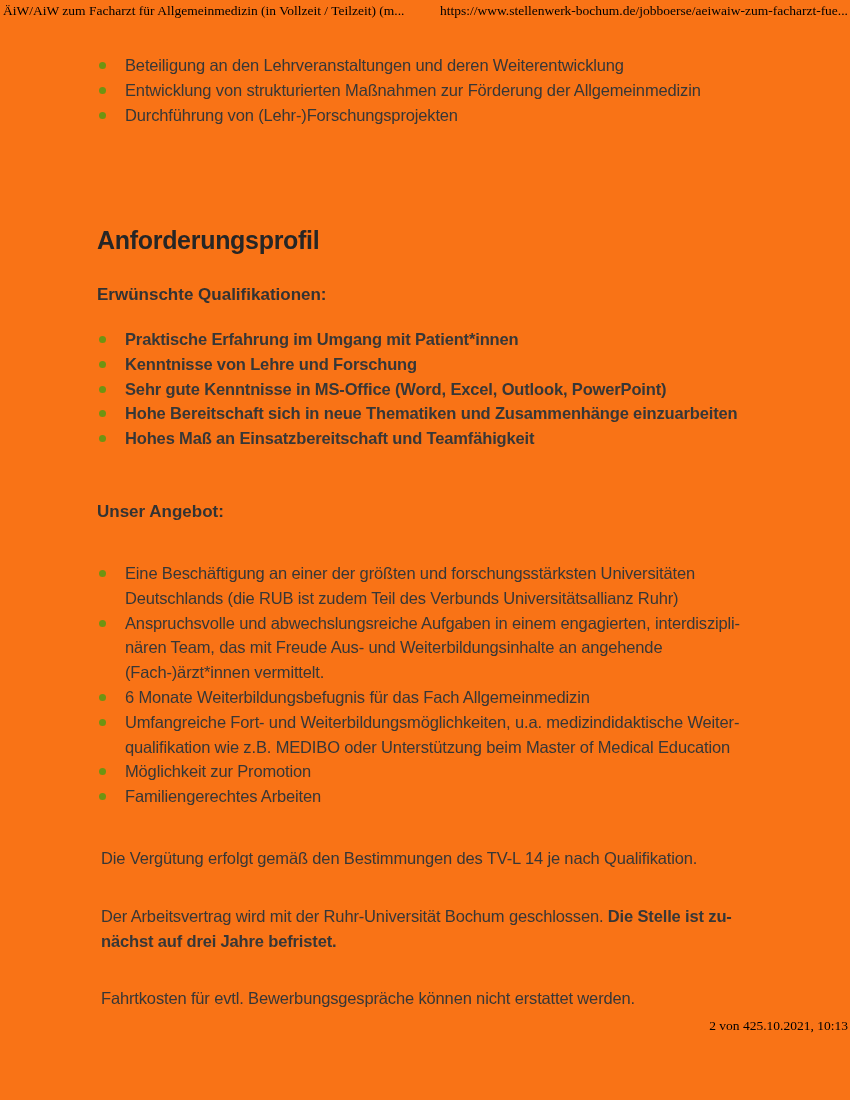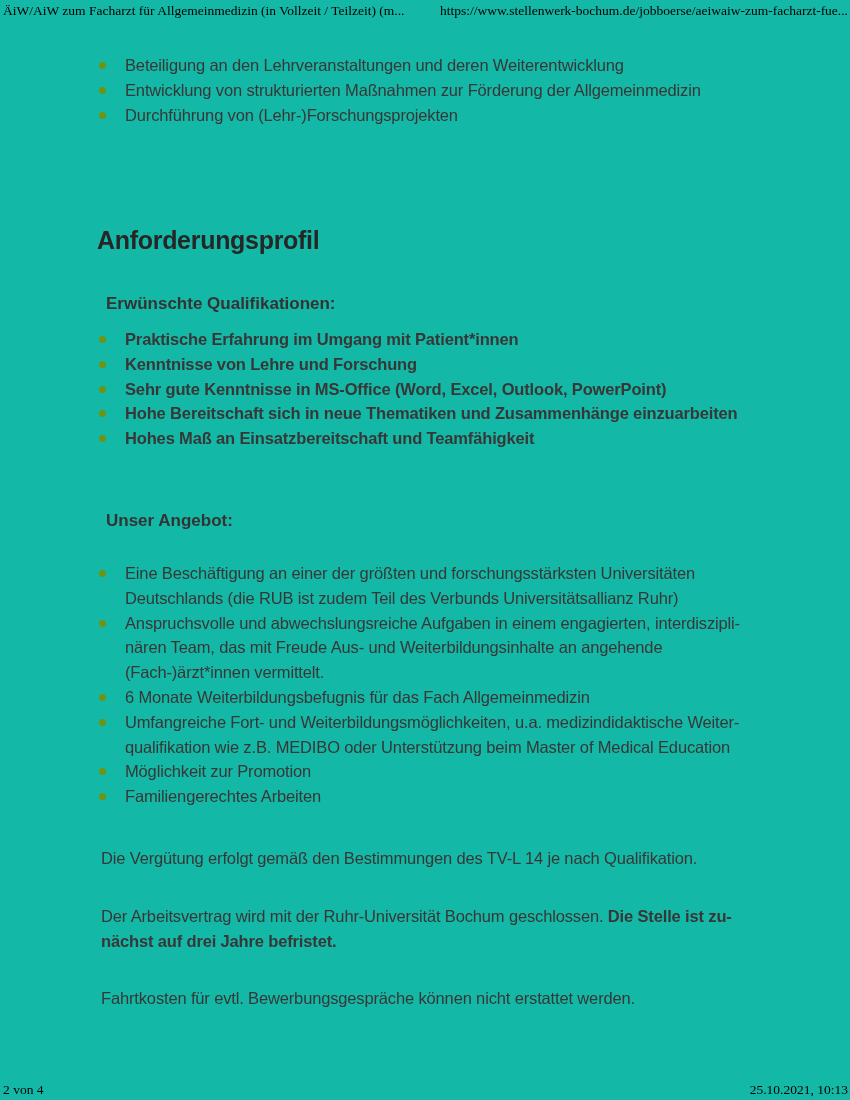--- a/index.html
+++ b/index.html
@@ -1,38 +1,38 @@
 <!DOCTYPE html>
 <html lang="de" style="--bullet: #6e9412; --body-text: #373737;"><head>
 <meta charset="utf-8">
 <style>
   html, body { margin: 0; padding: 0; background: #ffffff; }
   .page {
     position: relative;
     width: 850px;
     height: 1100px;
-    background: #14b8a6;
+    background: #f97316;
     font-family: "Liberation Sans", sans-serif;
     color: var(--body-text, #373737);
     overflow: hidden;
   }
   .print-header, .print-footer {
     position: absolute;
     left: 3px;
     right: 2px;
     display: flex;
     justify-content: space-between;
     font-family: "Liberation Serif", serif;
     font-size: 13.5px;
     line-height: 16px;
     color: #000000;
     white-space: pre;
   }
   .print-header { top: 3px; }
-  .print-footer { top: 1082px; }
+  .print-footer { top: 1018px; justify-content: flex-end; }
   .bullets {
     position: absolute;
     left: 121px;
     margin: 4px;
     padding: 0;
     list-style: none;
     font-size: 16.5px;
     line-height: 24.8px;
     letter-spacing: -0.15px;
   }
@@ -58,21 +58,21 @@
     font-size: 25px;
     line-height: 32px;
     font-weight: bold;
     letter-spacing: -0.3px;
     color: #262626;
     text-align: right;
   }
   .label {
     position: absolute;
     left: 97px;
-    margin: 9px;
+    margin: 0;
     font-size: 17px;
     font-weight: bold;
     line-height: 24px;
     color: #333333;
     white-space: pre;
   }
   #label-qual  { top: 283px; }
   #label-offer { top: 500px; }
   .para {
     position: absolute;

